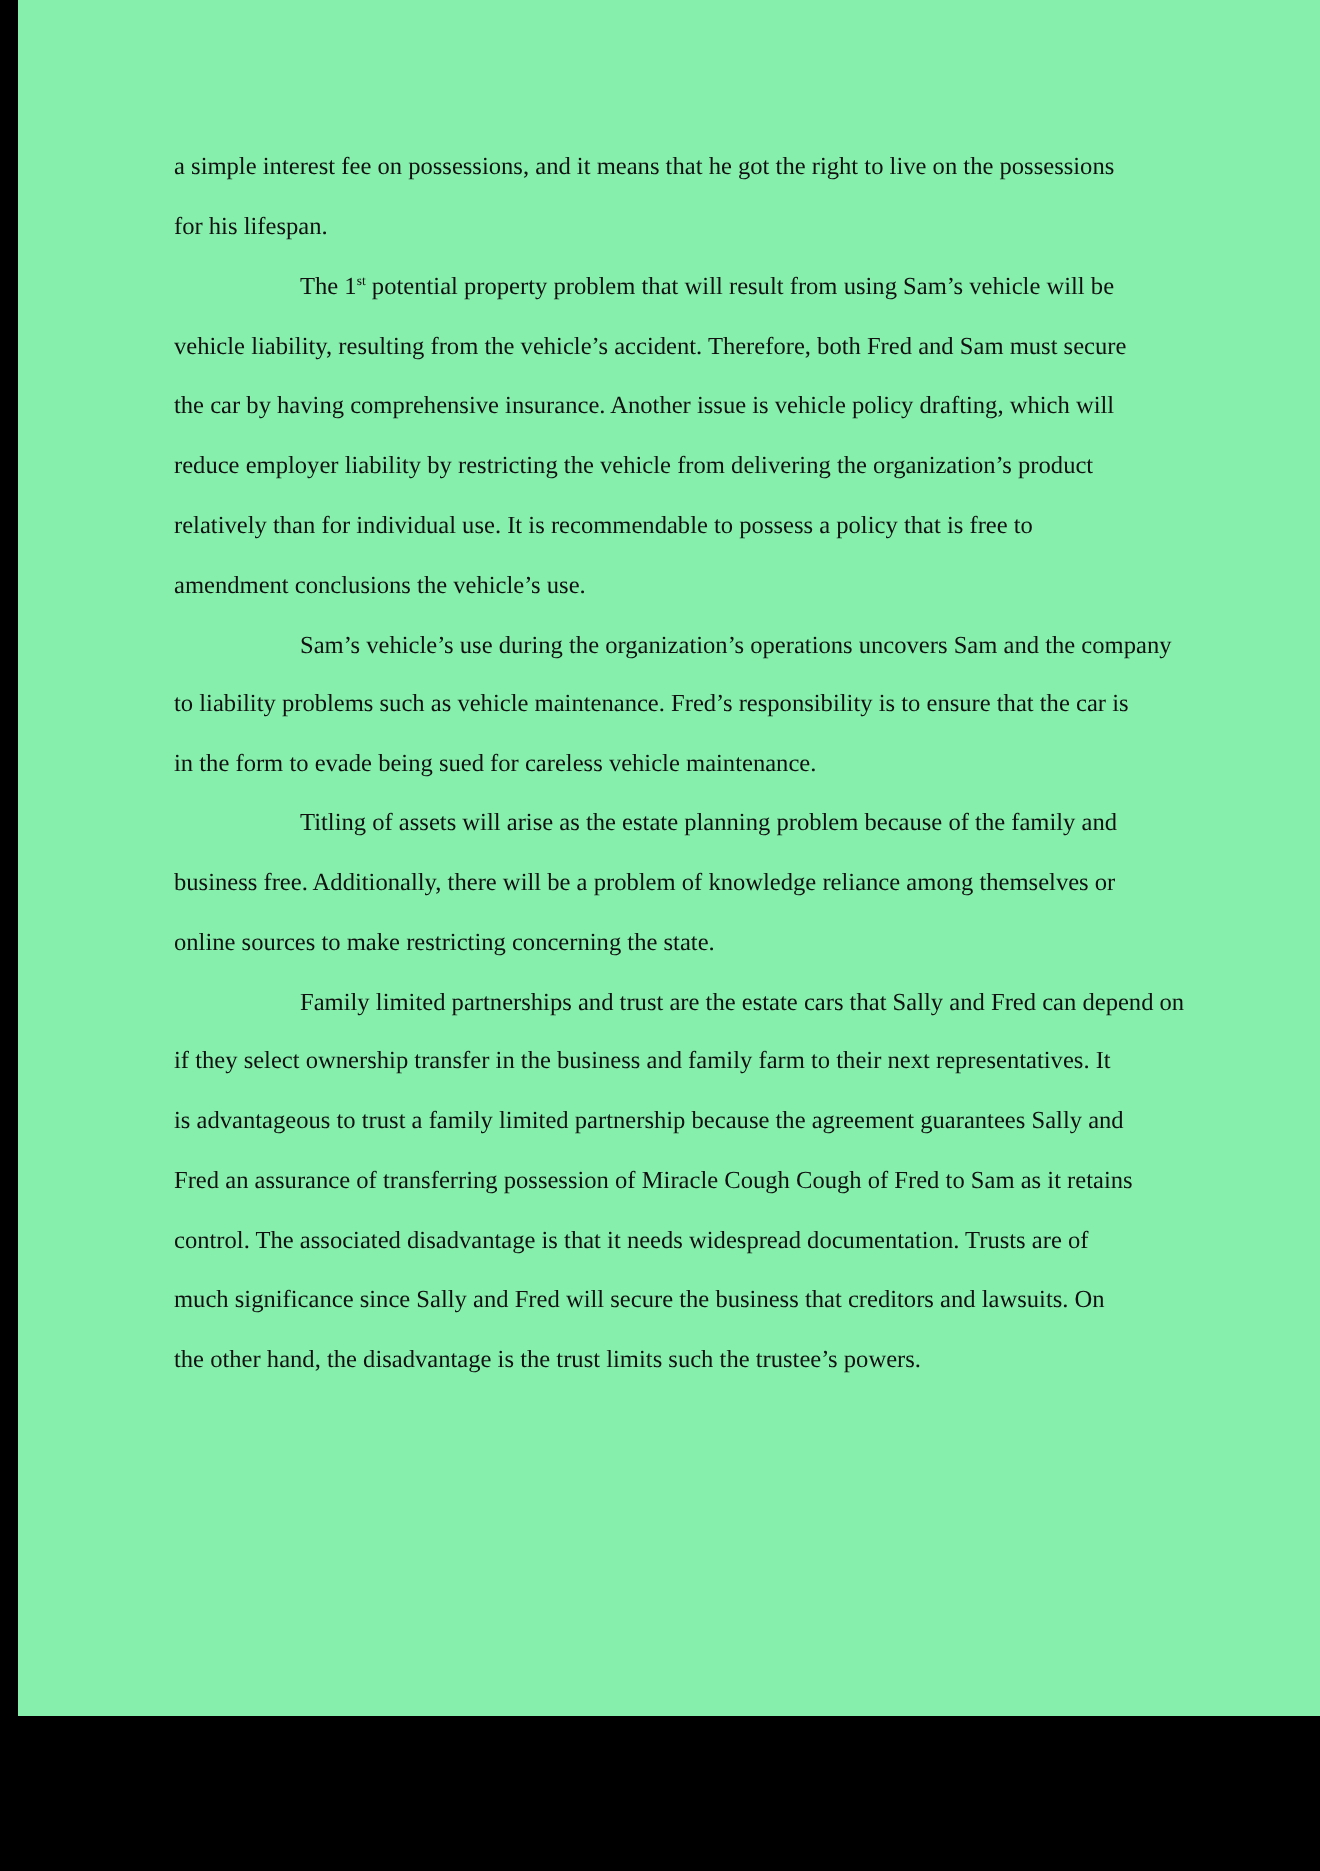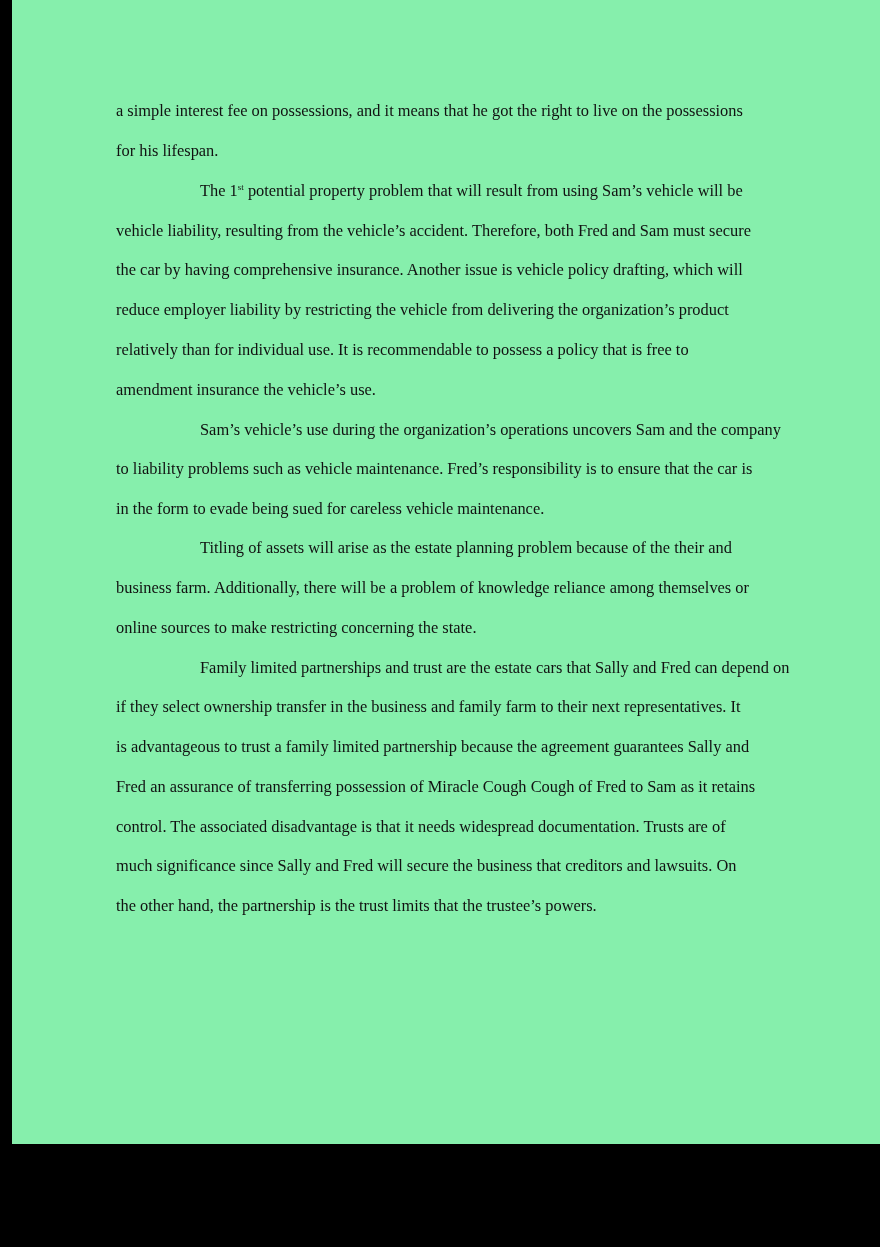--- a/index.html
+++ b/index.html
@@ -57,30 +57,30 @@
 
 <div class="page">
   <div class="text-body">
     <div class="line" style="top:0px">a simple interest fee on possessions, and it means that he got the right to live on the possessions</div>
     <div class="line" style="top:40px">for his lifespan.</div>
     <div class="line indent" style="top:80px;left:52px"><span> The 1</span><sup>st</sup><span> potential property problem that will result from using Sam’s vehicle will be</span></div>
     <div class="line" style="top:120px">vehicle liability, resulting from the vehicle’s accident. Therefore, both Fred and Sam must secure</div>
     <div class="line" style="top:159px">the car by having comprehensive insurance. Another issue is vehicle policy drafting, which will</div>
     <div class="line" style="top:199px">reduce employer liability by restricting the vehicle from delivering the organization’s product</div>
     <div class="line" style="top:239px">relatively than for individual use. It is recommendable to possess a policy that is free to</div>
-    <div class="line" style="top:279px">amendment insurance the vehicle’s use.</div>
+    <div class="line" style="top:279px">amendment conclusions the vehicle’s use.</div>
     <div class="line indent" style="top:319px">Sam’s vehicle’s use during the organization’s operations uncovers Sam and the company</div>
     <div class="line" style="top:358px">to liability problems such as vehicle maintenance. Fred’s responsibility is to ensure that the car is</div>
     <div class="line" style="top:398px">in the form to evade being sued for careless vehicle maintenance.</div>
-    <div class="line indent" style="top:437px">Titling of assets will arise as the estate planning problem because of the their and</div>
-    <div class="line" style="top:477px">business farm. Additionally, there will be a problem of knowledge reliance among themselves or</div>
+    <div class="line indent" style="top:437px">Titling of assets will arise as the estate planning problem because of the family and</div>
+    <div class="line" style="top:477px">business free. Additionally, there will be a problem of knowledge reliance among themselves or</div>
     <div class="line" style="top:517px">online sources to make restricting concerning the state.</div>
     <div class="line indent" style="top:557px">Family limited partnerships and trust are the estate cars that Sally and Fred can depend on</div>
     <div class="line" style="top:596px">if they select ownership transfer in the business and family farm to their next representatives. It</div>
     <div class="line" style="top:636px">is advantageous to trust a family limited partnership because the agreement guarantees Sally and</div>
     <div class="line" style="top:676px">Fred an assurance of transferring possession of Miracle Cough Cough of Fred to Sam as it retains</div>
     <div class="line" style="top:716px">control. The associated disadvantage is that it needs widespread documentation. Trusts are of</div>
     <div class="line" style="top:755px">much significance since Sally and Fred will secure the business that creditors and lawsuits. On</div>
-    <div class="line" style="top:795px">the other hand, the partnership is the trust limits that the trustee’s powers.</div>
+    <div class="line" style="top:795px">the other hand, the disadvantage is the trust limits such the trustee’s powers.</div>
   </div>
 </div>
 
 <div class="bottom-band"></div>
 
 </body></html>

